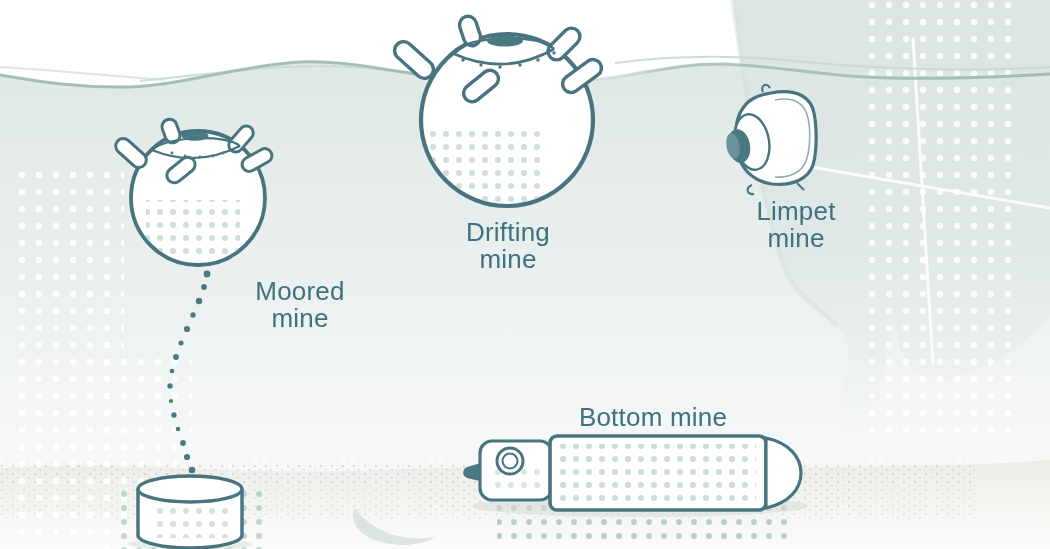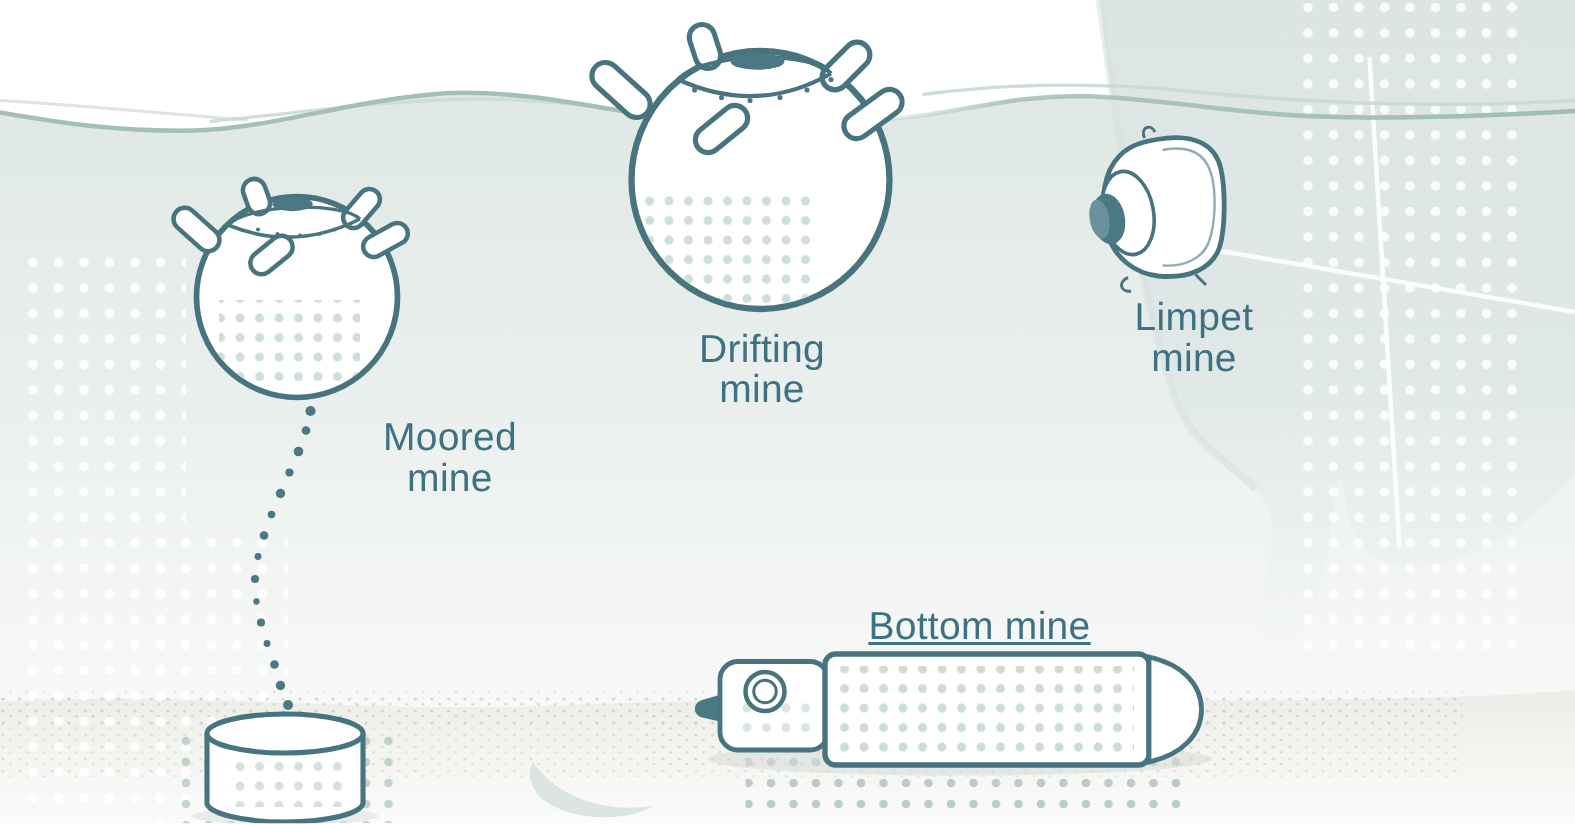--- a/index.html
+++ b/index.html
@@ -245,17 +245,17 @@
   <span>mine</span>
 </div>
 <div class="mine-label" style="left:508px; top:219px;">
   <span>Drifting</span>
   <span>mine</span>
 </div>
 <div class="mine-label" style="left:777px; top:198px;margin-left:19px;">
   <span>Limpet</span>
   <span>mine</span>
 </div>
-<div class="mine-label" style="left:653px; top:404px;text-decoration:underline;">
+<div class="mine-label" style="left:653px; top:404px;">
   <span>Bottom mine</span>
 </div>
 
 </div>
 
 </body></html>

